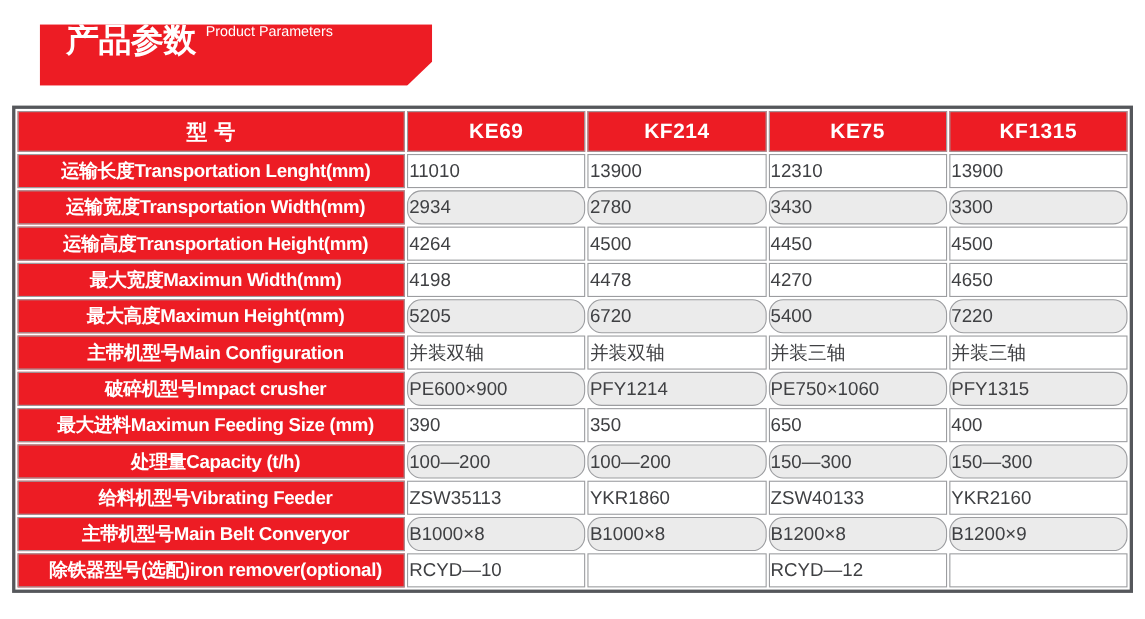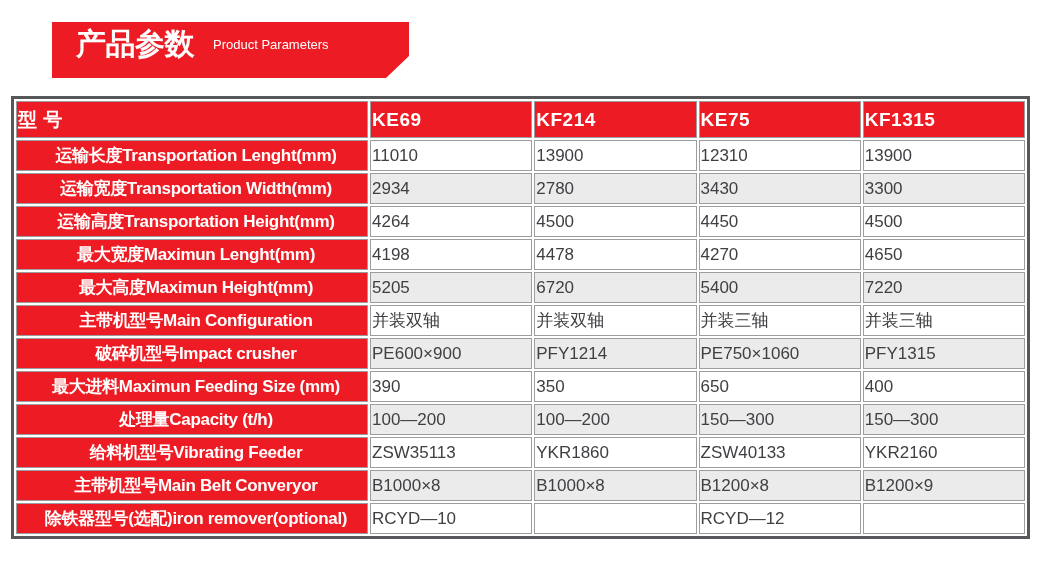--- a/index.html
+++ b/index.html
@@ -11,32 +11,31 @@
   .page {
     position: relative;
     width: 1041px;
     height: 563px;
     background: #ffffff;
     overflow: hidden;
   }
   
   .banner {
     position: absolute;
-    left: 52px;
+    left: 36px;
     top: 22px;
     width: 357px;
     height: 56px;
     background: var(--brand-red);
     color: var(--banner-text);
     display: flex;
-    align-items: center;
+    align-items: flex-start;
     box-sizing: border-box;
     padding: 0 0 12px 24px;
     clip-path: polygon(0 0, 100% 0, 100% calc(100% - 22px), calc(100% - 23px) 100%, 0 100%);
-    gap: 10px;
   }
   .banner-cn {
     font-size: 30px;
     font-weight: bold;
     line-height: 1;
     letter-spacing: -0.5px;
     white-space: nowrap;
   }
   .banner-en {
     font-size: 13px;
@@ -60,21 +59,21 @@
     border: 1px solid var(--grid-line);
     overflow: hidden;
     white-space: nowrap;
   }
   .spec-table thead th {
     background: var(--brand-red);
     color: #ffffff;
     font-weight: bold;
     font-size: 19px;
     height: 33px;
-    text-align: left;
+    text-align: center;
     letter-spacing: 0.5px;
   }
   .spec-table td.label-cell {
     background: var(--brand-red);
     color: #ffffff;
     font-weight: bold;
     font-size: 17px;
     letter-spacing: -0.3px;
     text-align: center;
     padding-left: 9px;
@@ -82,20 +81,21 @@
   }
   .spec-table td.value-cell {
     background: #ffffff;
     color: var(--value-text);
     font-size: 17px;
     text-align: left;
     height: 27px;
   }
   .spec-table tr.alt td.value-cell {
     background: var(--alt-row-bg);
+    border-radius: 13px;
   }
 </style>
 </head>
 <body>
 
 <div class="page">
 
   <div class="banner">
     <span class="banner-cn">产品参数</span>
     <span class="banner-en">Product Parameters</span>
@@ -134,21 +134,21 @@
           <td class="value-cell">3300</td>
         </tr>
         <tr>
           <td class="label-cell">运输高度Transportation Height(mm)</td>
           <td class="value-cell">4264</td>
           <td class="value-cell">4500</td>
           <td class="value-cell">4450</td>
           <td class="value-cell">4500</td>
         </tr>
         <tr>
-          <td class="label-cell">最大宽度Maximun Lenght(mm)</td>
+          <td class="label-cell">最大宽度Maximun Width(mm)</td>
           <td class="value-cell">4198</td>
           <td class="value-cell">4478</td>
           <td class="value-cell">4270</td>
           <td class="value-cell">4650</td>
         </tr>
         <tr class="alt">
           <td class="label-cell">最大高度Maximun Height(mm)</td>
           <td class="value-cell">5205</td>
           <td class="value-cell">6720</td>
           <td class="value-cell">5400</td>

